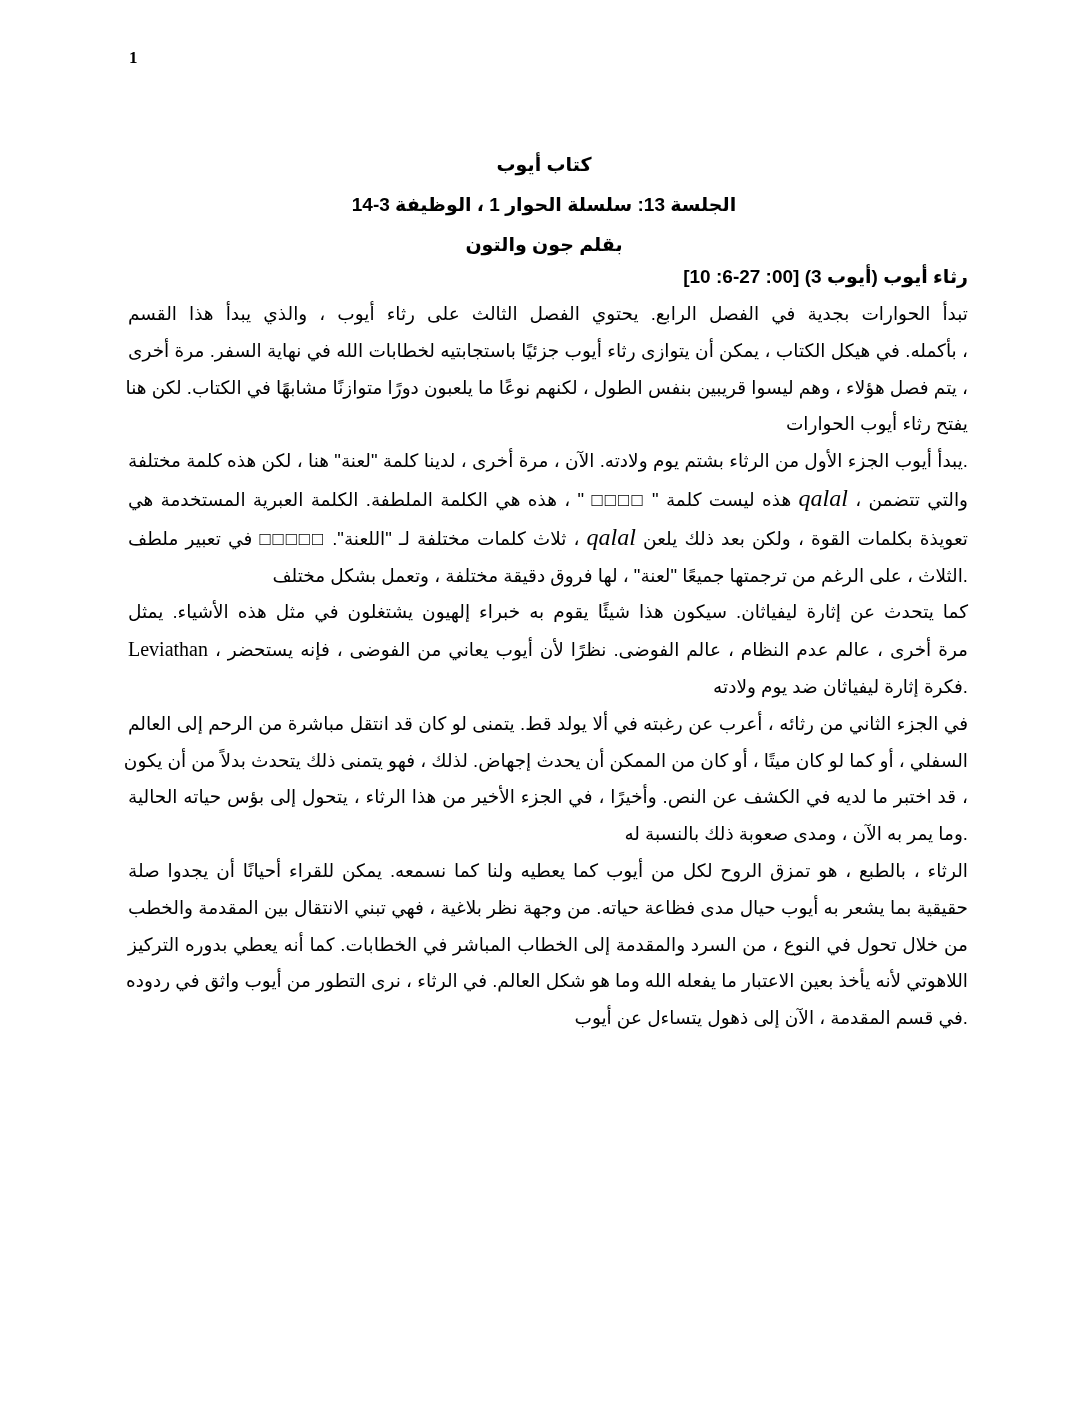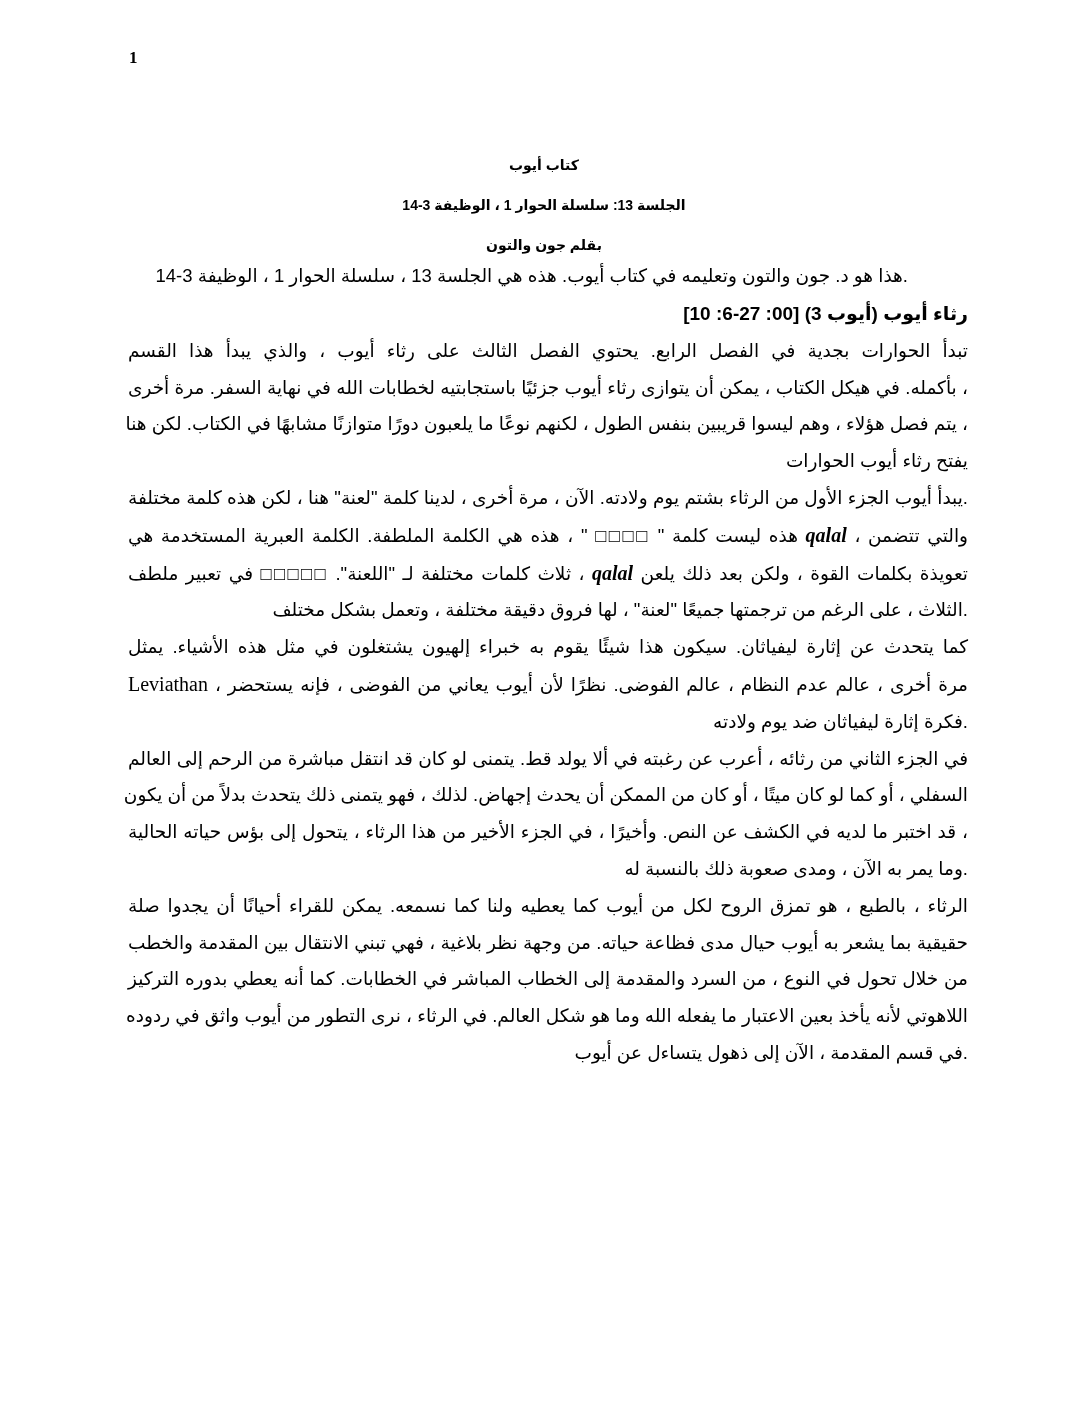--- a/index.html
+++ b/index.html
@@ -1,44 +1,43 @@
 <!DOCTYPE html>
 <html><head>
 <meta charset="utf-8">
 <style>
   html, body { margin: 0; padding: 0; background: #ffffff; }
   body { width: 1088px; height: 1408px; position: relative; overflow: hidden;
          font-family: "Liberation Sans", "DejaVu Sans", sans-serif; color: #000; }
   .page-number { position: absolute; left: 129px; top: 48px; font-size: 17px; font-weight: bold;
                  font-family: "Liberation Serif", serif; }
   .titles { position: absolute; left: 0; width: 1088px; top: 145px; text-align: center; direction: rtl; }
-  .titles div { font-weight: bold; font-size: 14px; line-height: 40px; }
+  .titles div { font-weight: bold; font-size: 19px; line-height: 40px; }
   .doc { position: absolute; left: 128px; width: 840px; top: 258px; direction: rtl; text-align: right; }
   .line { font-size: 18.5px; line-height: 36.8px; white-space: nowrap; }
   .intro { padding-right: 60px; }
   .heading { font-weight: bold; font-size: 19px; line-height: 38px; padding-right: 0; }
   .para { margin-bottom: 0; }
   .justify { text-align: justify; text-align-last: justify; }
   .last { text-align-last: right; }
-  i.latin { font-family: "Liberation Serif", serif; font-weight: bold; font-style: italic; font-size: 20px; }
+  i.latin { font-family: "Liberation Serif", serif; font-weight: normal; font-style: italic; font-size: 24px; }
   .latin-up { font-family: "Liberation Serif", serif; font-size: 20px; }
 </style>
 </head>
 <body>
 
 <div class="page-number">1</div>
 
 <div class="titles">
   <div>كتاب أيوب</div>
   <div>الجلسة 13: سلسلة الحوار 1 ، الوظيفة 3-14</div>
   <div>بقلم جون والتون</div>
 </div>
 
 <div class="doc">
-  <div class="line intro">.هذا هو د. جون والتون وتعليمه في كتاب أيوب. هذه هي الجلسة 13 ، سلسلة الحوار 1 ، الوظيفة 3-14</div>
   <div class="line heading">رثاء أيوب (أيوب 3) [00: 27-6: 10]</div>
 
   <div class="para">
     <div class="line justify">تبدأ الحوارات بجدية في الفصل الرابع. يحتوي الفصل الثالث على رثاء أيوب ، والذي يبدأ هذا القسم</div>
     <div class="line justify">، بأكمله. في هيكل الكتاب ، يمكن أن يتوازى رثاء أيوب جزئيًا باستجابتيه لخطابات الله في نهاية السفر. مرة أخرى</div>
     <div class="line justify">، يتم فصل هؤلاء ، وهم ليسوا قريبين بنفس الطول ، لكنهم نوعًا ما يلعبون دورًا متوازنًا مشابهًا في الكتاب. لكن هنا</div>
     <div class="line last">يفتح رثاء أيوب الحوارات</div>
   </div>
 
   <div class="para">

